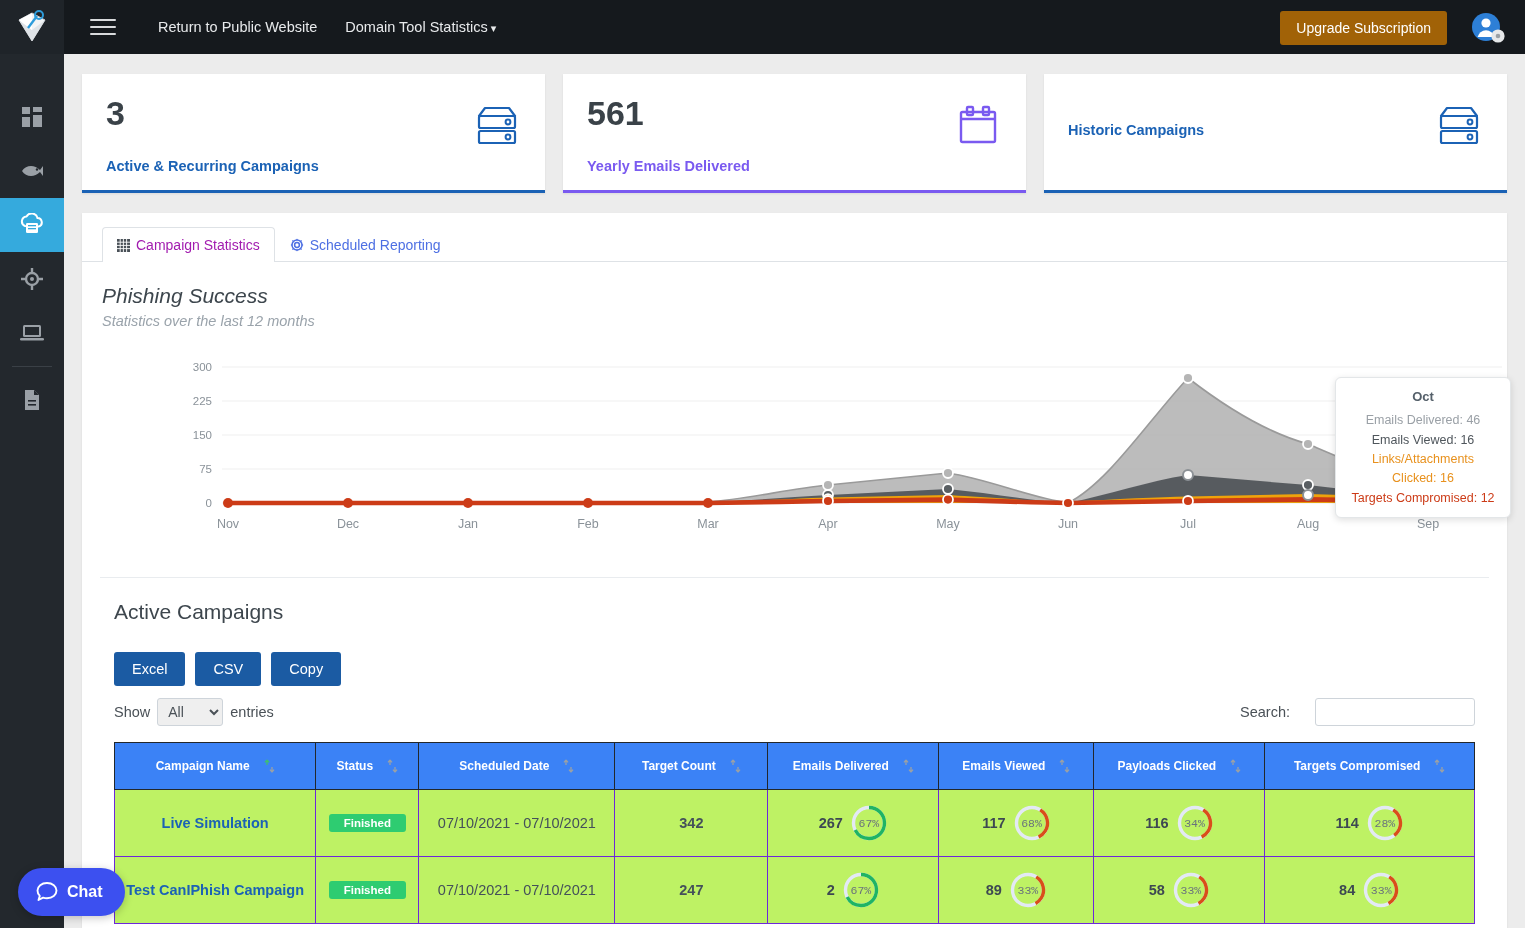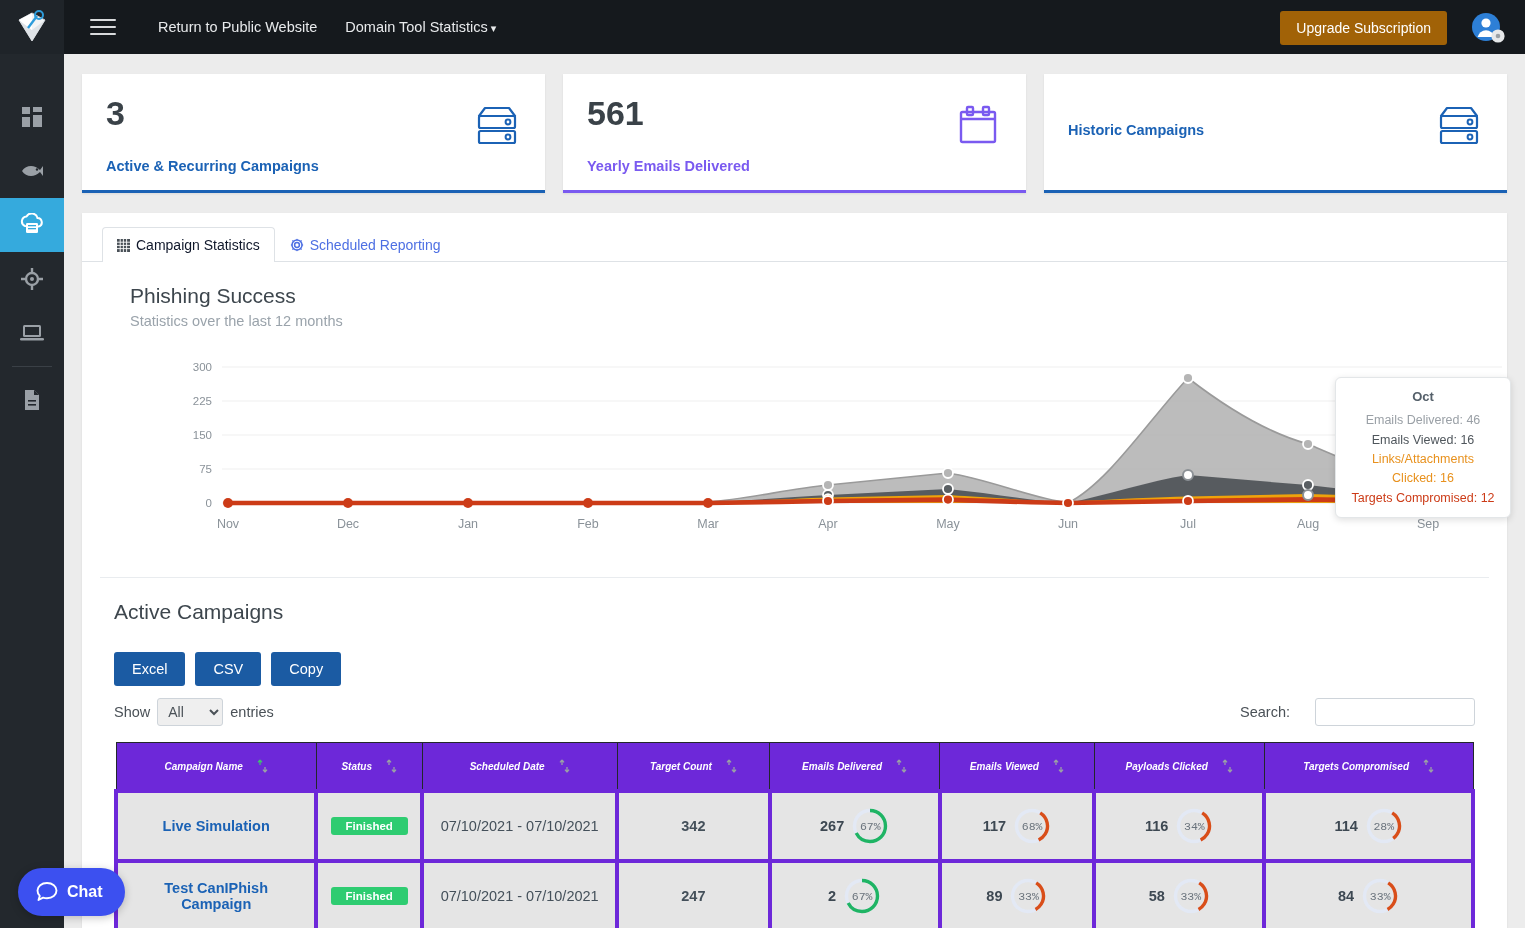--- a/index.html
+++ b/index.html
@@ -65,21 +65,21 @@
   .panel {
     background: #fff; margin-top: 20px; box-shadow: 0 1px 2px rgba(0,0,0,.08);
     height: 740px; position: relative;
   }
   .tabs { display: flex; border-bottom: 1px solid #dee2e6; padding: 14px 20px 0 20px; }
   .tab {
     padding: 9px 14px; font-size: 14px; cursor: pointer;
     border: 1px solid transparent; border-bottom: 0; border-radius: 4px 4px 0 0;
     margin-bottom: -1px; display: flex; align-items: center; gap: 6px;
   }
-  .tab.active { background: #fff; border-color: #dee2e6; color: #0f172a; }
+  .tab.active { background: #fff; border-color: #dee2e6; color: #a21caf; }
   .tab.inactive { color: #4d6fe3; }
   .sect-title { font-size: 21px; color: #3d464d; }
   .sect-sub { font-size: 14.5px; color: #9aa3ab; margin-top: 5px; }
   
   .chart-area { position: relative; margin-top: 32px; height: 190px; }
   .tooltip {
     position: absolute; background: #fff; border: 1px solid #e3e6e8; border-radius: 6px;
     box-shadow: 0 2px 7px rgba(0,0,0,.13); padding: 9px 14px; text-align: center;
     font-size: 12.5px; line-height: 1.55; width: 176px;
   }
@@ -100,28 +100,27 @@
     font-family: "Liberation Sans", sans-serif; font-size: 14px; padding: 4px 6px;
     border: 1px solid #ced4da; border-radius: 3px; color: #4a5157; width: 66px;
   }
   .search-box { font-size: 14.5px; color: #4a5157; display: flex; align-items: center; gap: 25px; }
   .search-box input {
     border: 1px solid #ced4da; border-radius: 3px; height: 28px; width: 160px;
     font-family: "Liberation Sans", sans-serif; font-size: 14px; padding: 0 7px;
   }
   table { border-collapse: collapse; width: 100%; margin-top: 16px; }
   thead th {
-    background: #6d28d9; color: #fff; font-size: 10px; font-weight: bold;
+    background: #3b82f6; color: #fff; font-size: 12px; font-weight: bold;
     padding: 16px 10px; text-align: center; border: 1px solid #22272b;
     white-space: nowrap;
-    font-style: italic;
   }
   .th-in { display: flex; align-items: center; justify-content: center; gap: 14px; }
   tbody td {
-    background: #e5e5e5; border: 4px solid #6d28d9; padding: 14px 10px;
+    background: #bef264; border: 1px solid #6d28d9; padding: 14px 10px;
     text-align: center; font-size: 14.5px; color: #44505a;
   }
   .camp-link { color: #1b62b5; font-weight: bold; cursor: pointer; }
   .badge-fin {
     background: #2ecc71; color: #fff; font-size: 11.5px; font-weight: bold;
     padding: 3px 15px; border-radius: 3px; display: inline-block;
   }
   .metric { display: flex; align-items: center; justify-content: center; gap: 7px; }
   .metric .val { font-weight: bold; color: #3d4852; }
   .donut { position: relative; width: 38px; height: 38px; font-family: Liberation Mono, monospace; }
@@ -283,21 +282,21 @@
       <div class="tab inactive">
         <svg width="14" height="14" viewBox="0 0 14 14">
           <circle cx="7" cy="7" r="2.4" fill="none" stroke="#4d6fe3" stroke-width="1.5"></circle>
           <path d="M7 0.5 L8 2.2 H6 Z M7 13.5 L6 11.8 H8 Z M0.5 7 L2.2 6 V8 Z M13.5 7 L11.8 8 V6 Z M2 2 L4 2.8 L2.8 4 Z M12 12 L10 11.2 L11.2 10 Z M12 2 L11.2 4 L10 2.8 Z M2 12 L2.8 10 L4 11.2 Z" fill="#4d6fe3"></path>
           <circle cx="7" cy="7" r="5" fill="none" stroke="#4d6fe3" stroke-width="1.5"></circle>
         </svg>
         <span>Scheduled Reporting</span>
       </div>
     </div>
 
-    <div style="padding:22px 32px 0 48px;">
+    <div style="padding:22px 32px 0 20px;font-style:italic;">
       <div class="sect-title">Phishing Success</div>
       <div class="sect-sub">Statistics over the last 12 months</div>
     </div>
 
     <div class="chart-area">
       <svg width="1425" height="190" viewBox="0 0 1425 190">
 
         <g>
           <line x1="140" y1="6" x2="1420" y2="6" stroke="#f0f0f0" stroke-width="1.2"></line>
           <line x1="140" y1="40" x2="1420" y2="40" stroke="#f0f0f0" stroke-width="1.2"></line>

